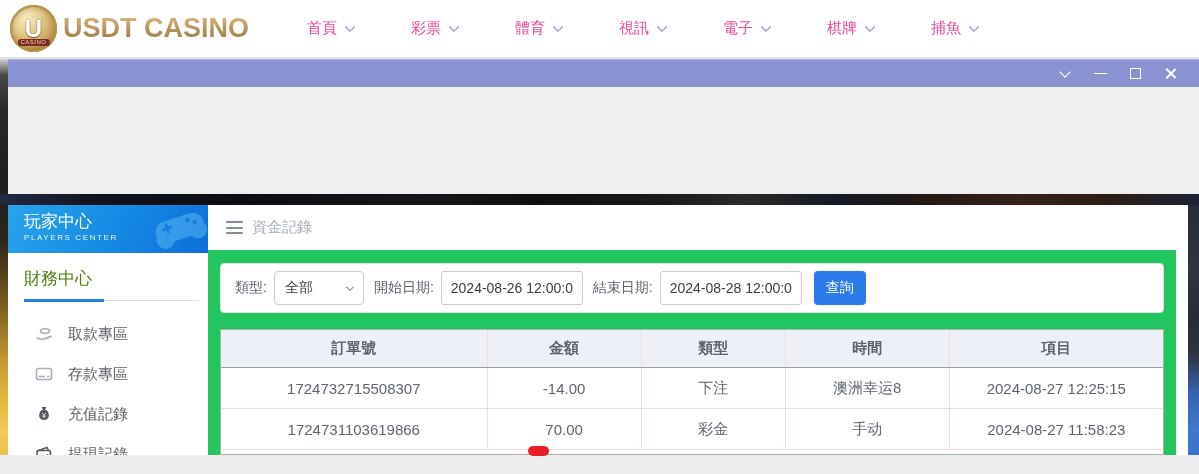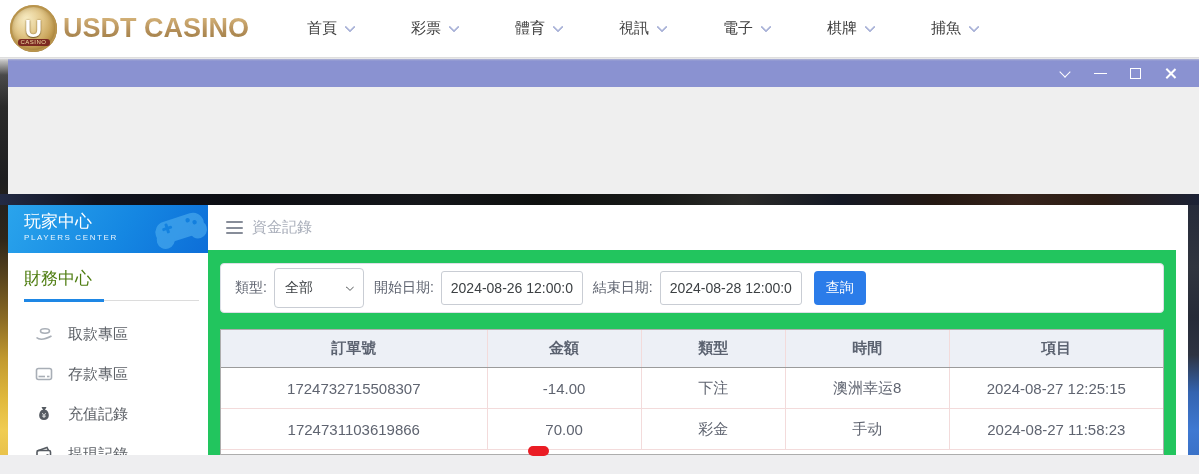--- a/index.html
+++ b/index.html
@@ -19,21 +19,21 @@
   .logo-u { font-size:24px; font-weight:800; color:#fff;
      text-shadow:0 0 2px #8f6f30, 0 1px 1px #6e5322; }
   .logo-ribbon { position:absolute; bottom:6px; left:50%; transform:translateX(-50%);
      font-size:6px; letter-spacing:.5px; color:#f4dfa4; background:#7c2a22; border-radius:3px;
      padding:0 3px; line-height:7px; }
   .logo-text { margin-left:6px; font-size:27px; font-weight:800; letter-spacing:0;
      background:linear-gradient(180deg,#d7b57b 10%, #b5905a 55%, #9a7940 100%);
      -webkit-background-clip:text; background-clip:text; color:transparent; }
   .nav-items { display:flex; margin-left:58px; }
   .nav-item { display:flex; align-items:center; margin-right:57px; cursor:pointer; }
-  .nav-label { font-size:15px; color:#404040; }
+  .nav-label { font-size:15px; color:#ec4899; }
   .chev { width:8px; height:8px; border-right:2px solid #aab3d8; border-bottom:2px solid #aab3d8;
      transform:rotate(45deg); margin-left:9px; margin-top:-4px; border-radius:1px; }
 
   
   .left-strip { position:absolute; left:0; top:59px; width:8px; height:399px; z-index:1;
      background:linear-gradient(180deg,#cfcfcf 0%,#4a4a4a 4%,#2a2a2a 12%,#1e1e20 30%,#2e2618 45%,
        #5a451e 55%,#8a6a24 65%,#c1992f 75%,#e0b83c 85%,#f0cc52 93%,#e8c14a 100%); }
   .titlebar { position:absolute; left:8px; top:59px; width:1191px; height:28px; background:#8a92d1;
      display:flex; align-items:center; justify-content:flex-end; padding-right:16px; z-index:2; }
   .winbtn { width:26px; height:20px; display:flex; align-items:center; justify-content:center;
@@ -74,21 +74,21 @@
   
   .content { position:absolute; left:208px; top:205px; width:968px; height:250px; background:#22c55e; z-index:2; }
   .content-header { height:45px; background:#fff; display:flex; align-items:center; padding-left:18px; }
   .hamburger { width:17px; height:13px; display:flex; flex-direction:column; justify-content:space-between; cursor:pointer; }
   .hamburger span { display:block; height:2px; background:#878d99; border-radius:1px; }
   .ch-title { margin-left:9px; font-size:15px; color:#a9aeba; }
 
   .filter-box { margin:13px 12px 0 12px; height:50px; background:#fff; border:1px solid #dcdfe6;
      border-radius:4px; display:flex; align-items:center; padding-left:14px; }
   .f-label { font-size:14px; color:#5f6470; margin-right:7px; white-space:nowrap; }
-  .f-select { width:90px; height:40px; border:1px solid #c9cdd4; border-radius:4px; background:#fff;
+  .f-select { width:90px; height:34px; border:1px solid #c9cdd4; border-radius:4px; background:#fff;
      display:flex; align-items:center; justify-content:space-between; padding:0 10px; margin-right:10px; cursor:pointer; }
   .f-select-value { font-size:14px; color:#3c4043; }
   .f-select .chev { border-color:#3c4043; width:6px; height:6px; border-width:0 1.5px 1.5px 0; border-style:solid; margin:0 0 2px 0; }
   .f-input { width:142px; height:34px; border:1px solid #c9cdd4; border-radius:3px; background:#fff;
      font-size:14px; color:#3c4043; padding:0 9px; margin-right:10px; outline:none;
      font-family:"Liberation Sans","DejaVu Sans",sans-serif; }
   .f-btn { width:52px; height:34px; background:#2b7ce9; color:#fff; border:none; border-radius:4px;
      font-size:14px; cursor:pointer; margin-left:2px; font-family:inherit; }
 
   .table-wrap { margin:16px 12px 0 12px; border:1px solid #adadad; background:#fff; overflow:hidden; height:126px; }

